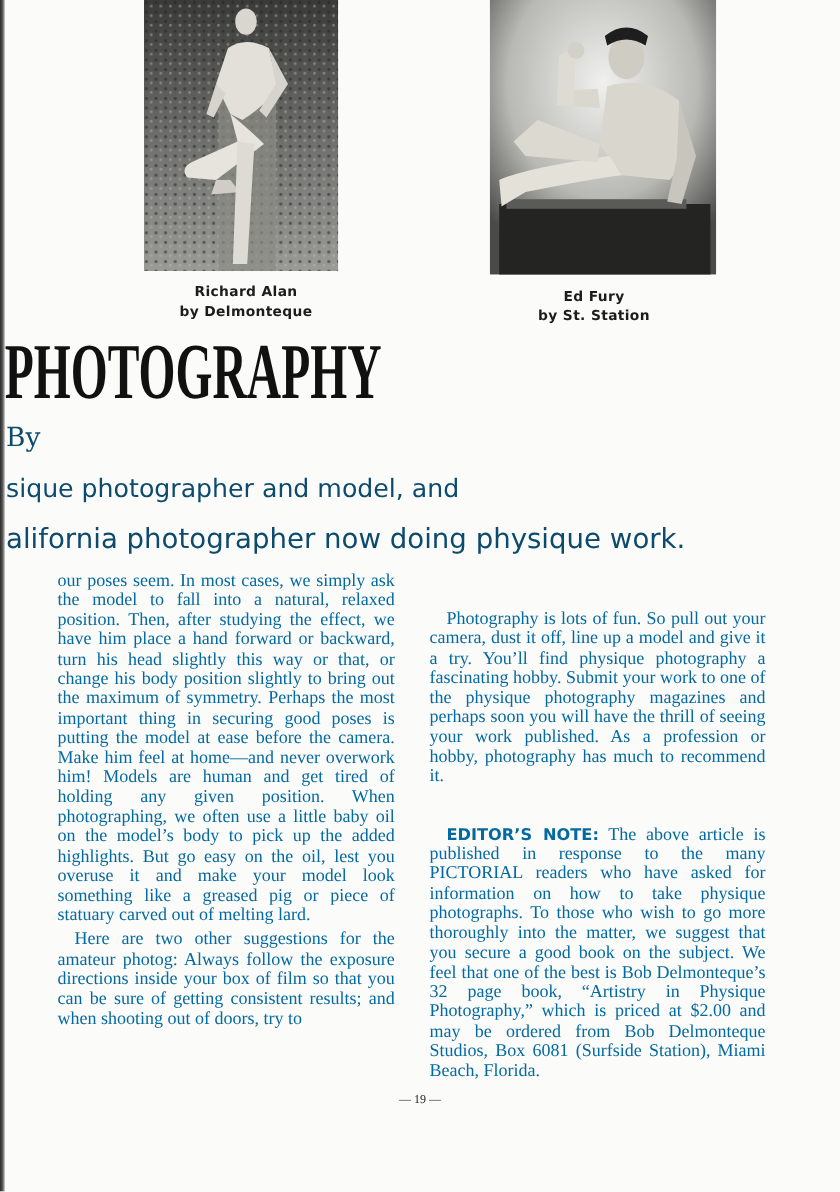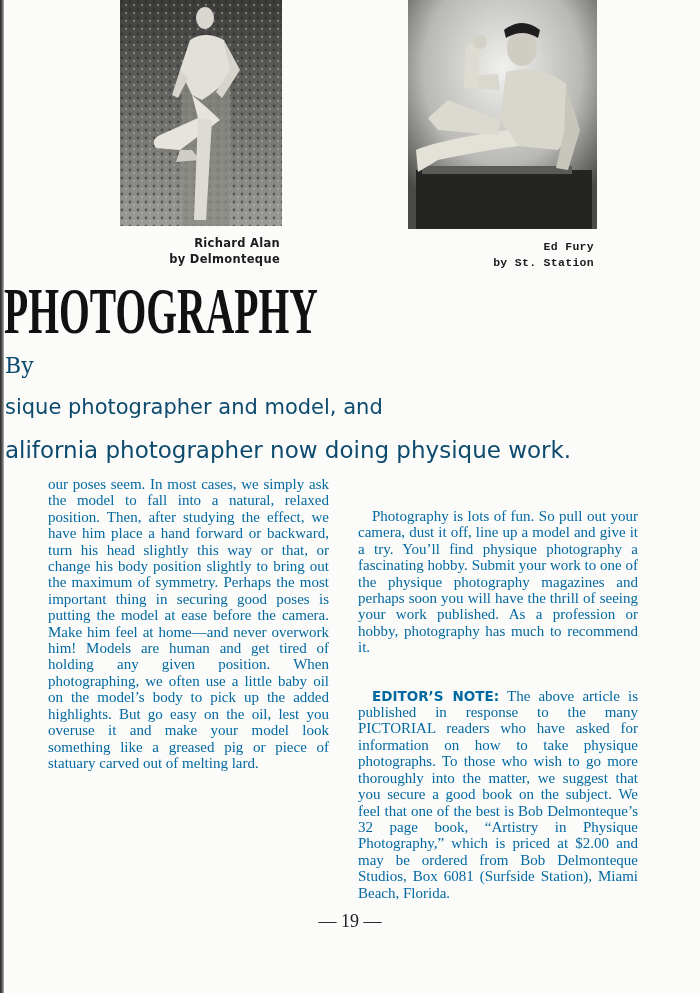--- a/index.html
+++ b/index.html
@@ -12,26 +12,26 @@
       position: absolute; left: 0; top: 0; width: 4px; height: 993px;
       background: linear-gradient(to right, #2a2a2a 0, #555 2px, #bbb 4px);
     }
     .photo {
       position: absolute; overflow: hidden;
     }
     .photo svg { display: block; width: 100%; height: 100%; }
     #photo-left { left: 120px; top: 0; width: 162px; height: 226px; }
     #photo-right { left: 408px; top: 0; width: 189px; height: 229px; }
     .caption {
-      position: absolute; text-align: right;
+      position: absolute; text-align: center;
       font-family: "DejaVu Sans", sans-serif; font-weight: bold;
       font-size: 11.5px; line-height: 16px; color: #1c1c1c; letter-spacing: 0.3px;
     }
     #caption-left { left: 130px; top: 235px; width: 150px; }
-    #caption-right { left: 444px; top: 239px; width: 150px; font-family: Liberation Mono, monospace; }
+    #caption-right { left: 420px; top: 239px; width: 150px; }
     .headline {
       position: absolute; left: 4px; top: 278px;
       font-family: "Liberation Serif", serif; font-weight: bold;
       font-size: 66px; line-height: 66px; color: #111;
       transform: scaleX(0.6); transform-origin: left top;
       letter-spacing: 0px; white-space: nowrap;
     }
     .byline {
       position: absolute; left: 5px; font-family: "DejaVu Sans", sans-serif;
       font-size: 21px; color: #0c4a6e; white-space: nowrap;
@@ -45,21 +45,21 @@
       color: #0369a1; text-align: justify;
     }
     #col-left { left: 48px; width: 281px; }
     #col-right { left: 358px; width: 280px; }
     .col p { margin: 0; }
     .col p.indent { text-indent: 14px; margin-top: 32px; }
     .col p.space { margin-top: 4px; }
     .ed-label { font-family: "DejaVu Sans", sans-serif; font-weight: bold; font-size: 13.5px; }
     .folio {
       position: absolute; left: 0; width: 700px; top: 911px; text-align: center;
-      font-family: "Liberation Serif", serif; font-size: 18px; color: #222;
+      font-family: "Liberation Serif", serif; font-size: 10px; color: #222;
     }
   </style>
 </head>
 <body>
 
 <div class="gutter"></div>
 
 <div class="photo" id="photo-left">
   <svg viewBox="0 0 162 226" preserveAspectRatio="none">
     <defs>
@@ -123,20 +123,21 @@
   <div>by St. Station</div>
 </div>
 
 <div class="headline">PHOTOGRAPHY</div>
 <div class="byline" id="by">By</div>
 <div class="byline" id="sub1">sique photographer and model, and</div>
 <div class="byline" id="sub2">alifornia photographer now doing physique work.</div>
 
 <div class="col" id="col-left">
   <p>our poses seem. In most cases, we simply ask the model to fall into a natural, relaxed position. Then, after studying the effect, we have him place a hand forward or backward, turn his head slightly this way or that, or change his body position slightly to bring out the maximum of symmetry. Perhaps the most important thing in securing good poses is putting the model at ease before the camera. Make him feel at home—and never overwork him! Models are human and get tired of holding any given position. When photographing, we often use a little baby oil on the model’s body to pick up the added highlights. But go easy on the oil, lest you overuse it and make your model look something like a greased pig or piece of statuary carved out of melting lard.</p>
+  <p class="indent space">Here are two other suggestions for the amateur photog: Always follow the exposure directions inside your box of film so that you can be sure of getting consistent results; and when shooting out of doors, try to</p>
 </div>
 
 <div class="col" id="col-right">
   <p class="indent">Photography is lots of fun. So pull out your camera, dust it off, line up a model and give it a try. You’ll find physique photography a fascinating hobby. Submit your work to one of the physique photography magazines and perhaps soon you will have the thrill of seeing your work published. As a profession or hobby, photography has much to recommend it.</p>
   <p class="indent"><span class="ed-label">EDITOR’S NOTE:</span><span> The above article is published in response to the many PICTORIAL readers who have asked for information on how to take physique photographs. To those who wish to go more thoroughly into the matter, we suggest that you secure a good book on the subject. We feel that one of the best is Bob Delmonteque’s 32 page book, “Artistry in Physique Photography,” which is priced at $2.00 and may be ordered from Bob Delmonteque Studios, Box 6081 (Surfside Station), Miami Beach, Florida.</span></p>
 </div>
 
 <div class="folio">— 19 —</div>
 
 </body></html>

